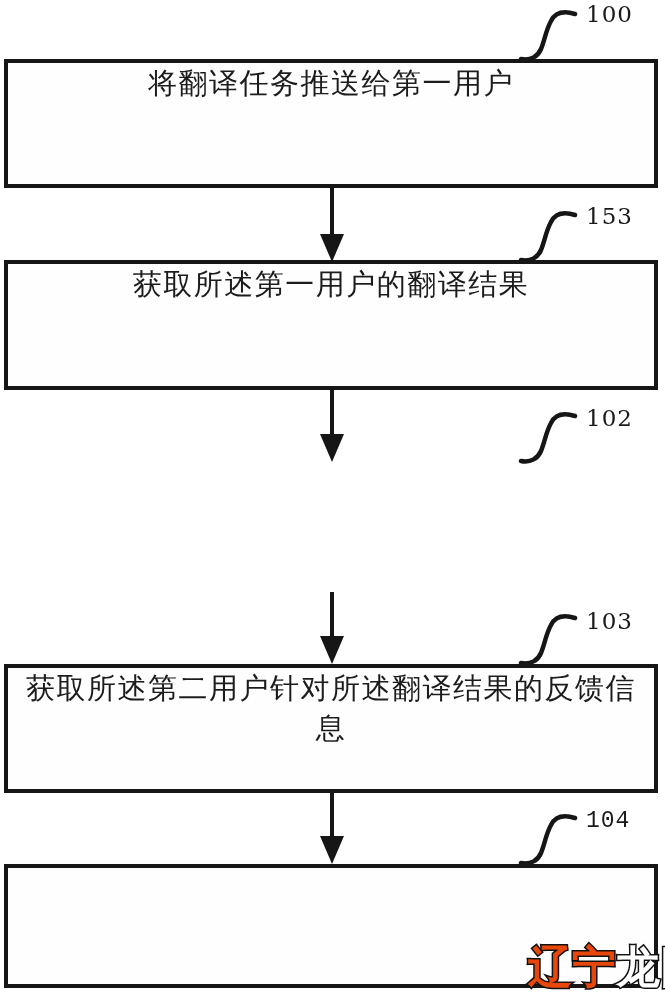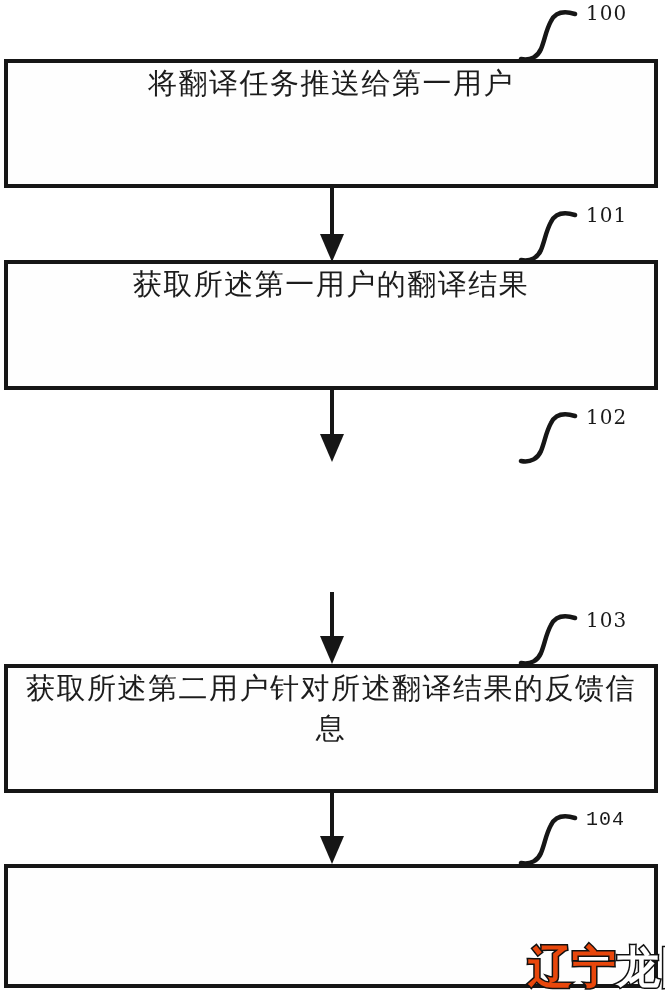--- a/index.html
+++ b/index.html
@@ -45,21 +45,21 @@
     border-right:12px solid transparent;
     border-top:28px solid #161616;
   }
   .a1l{top:188px;height:50px;} .a1h{top:234px;}
   .a2l{top:390px;height:48px;} .a2h{top:434px;}
   .a3l{top:592px;height:48px;} .a3h{top:636px;}
   .a4l{top:793px;height:47px;} .a4h{top:836px;}
   .ref-num{
     position:absolute;
     left:586px;
-    font-size:20px;
+    font-size:23px;
     line-height:1;
     color:#1a1a1a;
     letter-spacing:1px;
   }
   .r100{top:3px;} .r101{top:205px;} .r102{top:407px;} .r103{top:610px;} .r104{top:810px;font-family:Liberation Mono, monospace;}
   .leader{position:absolute;left:518px;width:60px;height:56px;}
   .c100{top:6px;} .c101{top:207px;} .c102{top:408px;} .c103{top:610px;} .c104{top:810px;}
   .leader path{stroke:#161616;stroke-width:4.5;fill:none;stroke-linecap:round;}
   .watermark{
     position:absolute;
@@ -116,21 +116,21 @@
     <path d="M57 8 C44 4, 37 7, 33 15 C28 24, 27 33, 23 43 C20 50, 13 55, 3 53"></path>
   </svg>
   <svg class="leader c103" viewBox="0 0 60 56">
     <path d="M57 8 C44 4, 37 7, 33 15 C28 24, 27 33, 23 43 C20 50, 13 55, 3 53"></path>
   </svg>
   <svg class="leader c104" viewBox="0 0 60 56">
     <path d="M57 8 C44 4, 37 7, 33 15 C28 24, 27 33, 23 43 C20 50, 13 55, 3 53"></path>
   </svg>
 
   <div class="ref-num r100">100</div>
-  <div class="ref-num r101">101</div>
+  <div class="ref-num r101">153</div>
   <div class="ref-num r102">102</div>
   <div class="ref-num r103">103</div>
   <div class="ref-num r104">104</div>
 
   <div class="watermark">
     <span class="wm1">辽宁</span><span class="wm2">龙网</span>
   </div>
 
 </div>
 

